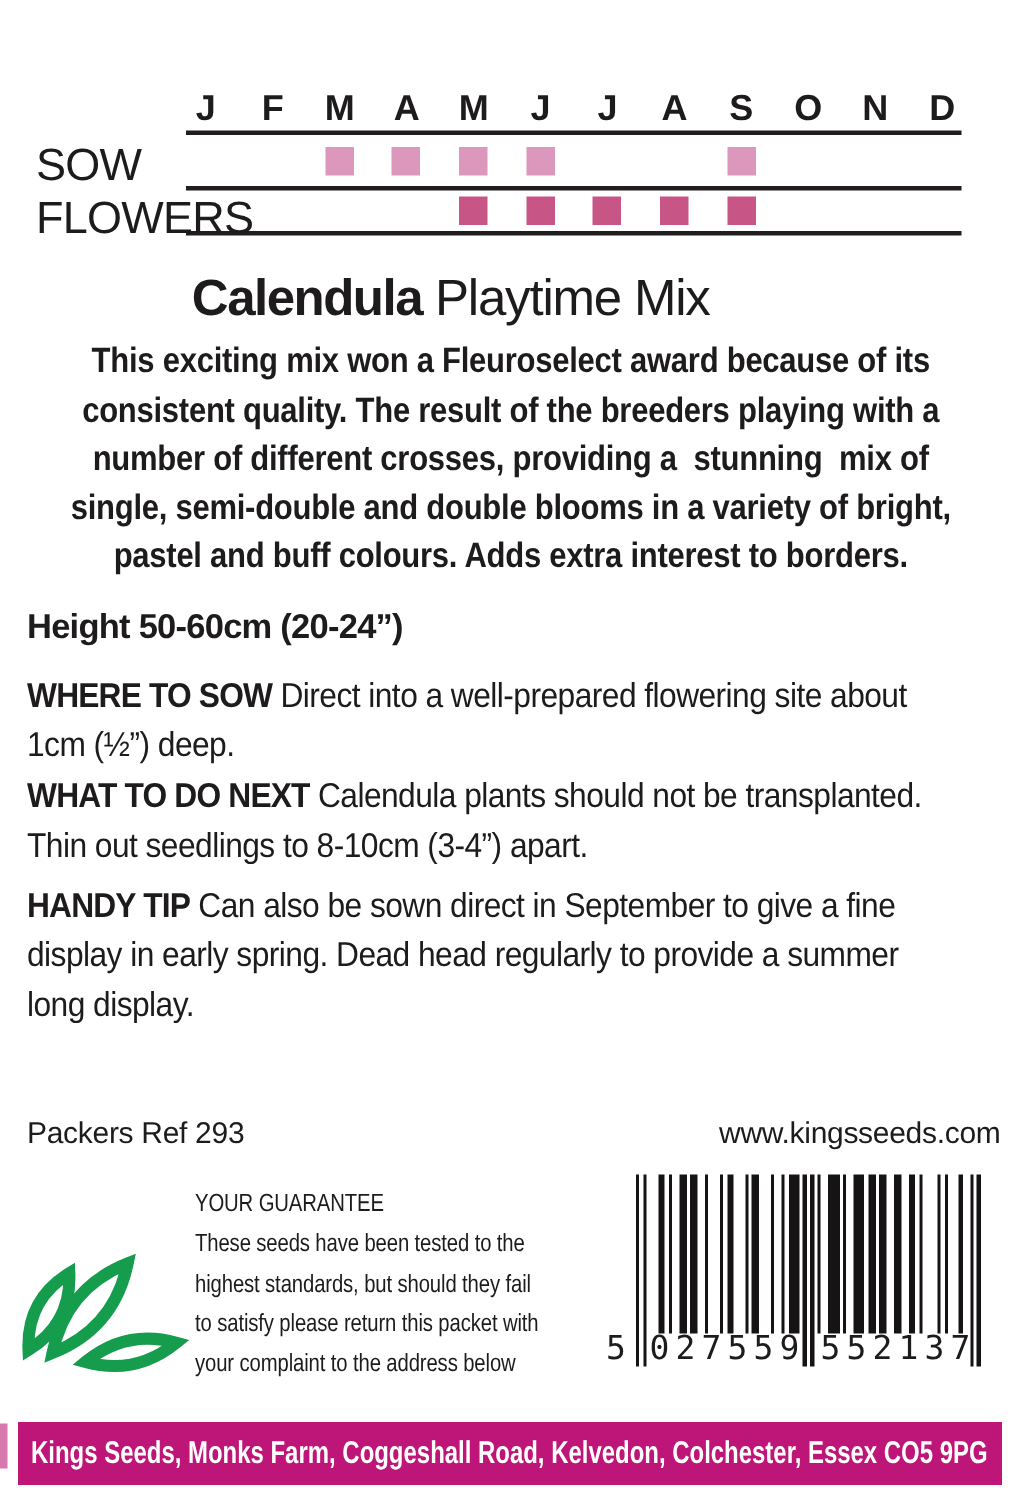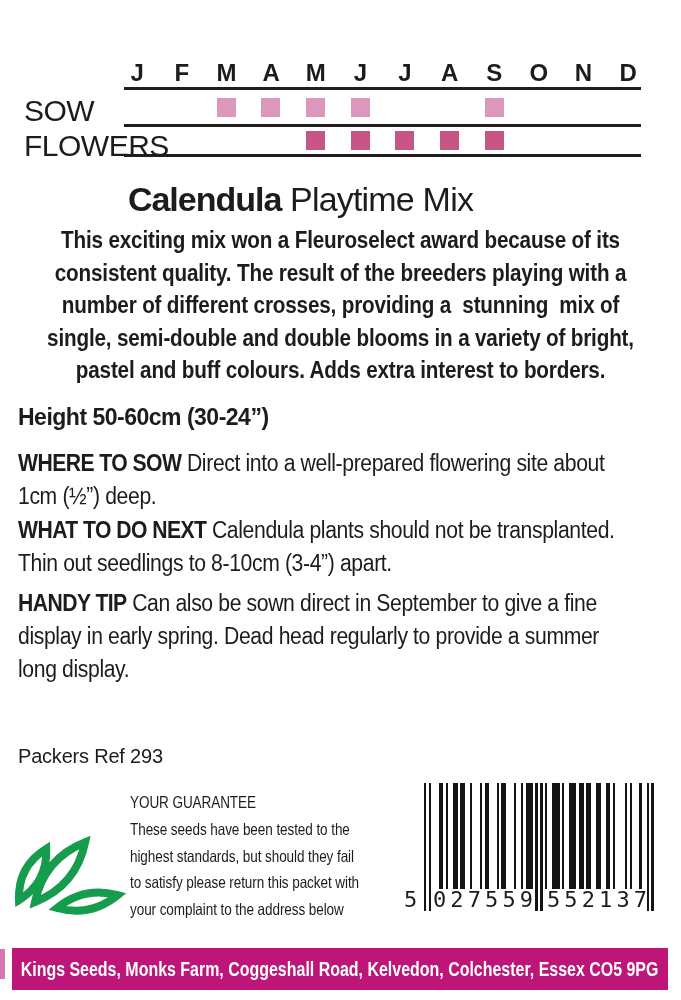--- a/index.html
+++ b/index.html
@@ -129,33 +129,34 @@
 
   <div class="title"><b>Calendula</b><span> Playtime Mix</span></div>
 
   <div class="desc">This exciting mix won a Fleuroselect award because of its
 consistent quality. The result of the breeders playing with a
 number of different crosses, providing a  stunning  mix of
 single, semi-double and double blooms in a variety of bright,
 pastel and buff colours. Adds extra interest to borders.</div>
 
   <div class="inforow">
-    <span>Height 50-60cm (30-24”)</span>
+    <span>Height 50-60cm (20-24”)</span>
   </div>
 
   <p class="section" id="sec0"><b>WHERE TO SOW</b><span> Direct into a well-prepared flowering site about
 1cm (½”) deep.</span></p>
   <p class="section" id="sec1"><b>WHAT TO DO NEXT</b><span> Calendula plants should not be transplanted.
 Thin out seedlings to 8-10cm (3-4”) apart.</span></p>
   <p class="section" id="sec2"><b>HANDY TIP</b><span> Can also be sown direct in September to give a fine
 display in early spring. Dead head regularly to provide a summer
 long display.</span></p>
 
   <div class="metarow">
     <span>Packers Ref 293</span>
+    <span>www.kingsseeds.com</span>
   </div>
 
   <div class="logo">
     <svg width="122" height="112" viewBox="0 0 122 112">
       <g fill="#ffffff" stroke="#169C4D" stroke-width="8">
         <path d="M0,0 Q29,-17 58,0 Q29,17 0,0 Z" transform="translate(14,86) rotate(-62)"></path>
         <path d="M0,0 Q39,-21 78,0 Q39,21 0,0 Z" transform="translate(30,88) rotate(-50)"></path>
         <path d="M0,0 Q31,-16 62,0 Q31,16 0,0 Z" transform="translate(52,94) rotate(-12)"></path>
       </g>
     </svg>

